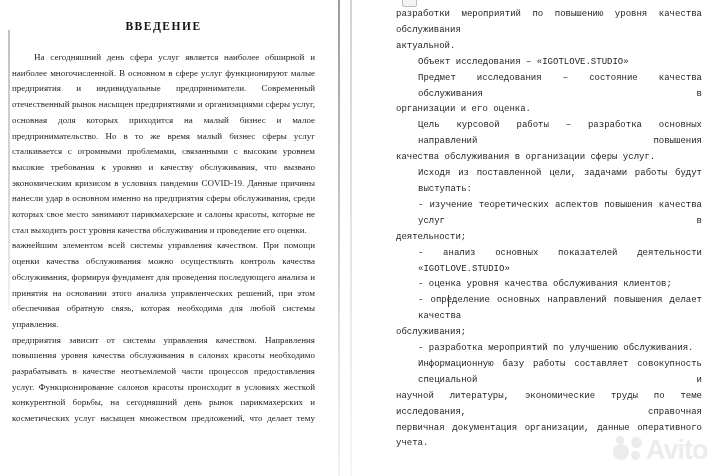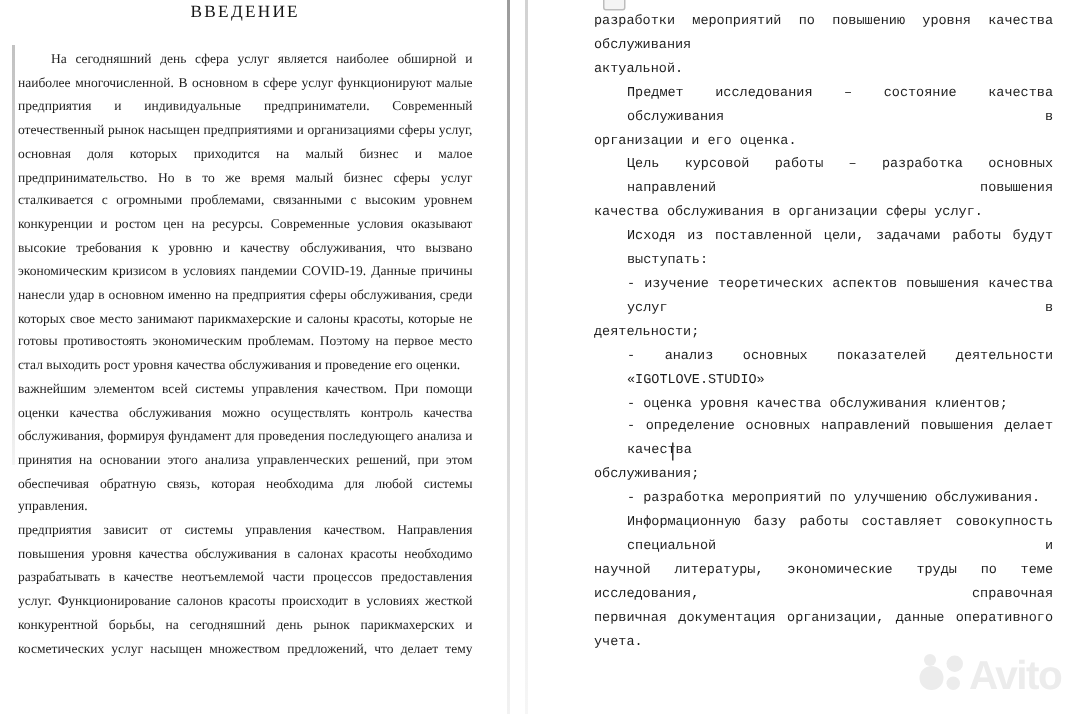--- a/index.html
+++ b/index.html
@@ -6,23 +6,23 @@
   body{
     width:720px;height:476px;position:relative;overflow:hidden;
     background:#ffffff;
     font-family:"Liberation Serif","DejaVu Serif",serif;
     color:#1e1e1e;
   }
   .page{position:absolute;top:0;}
   .page-left{left:12px;width:303px;}
   .page-right{left:396px;width:306px;font-family:Liberation Mono, monospace;}
   .ptitle{
-    padding-top:2px;
+    padding-top:20px;
     text-align:center;
-    font-weight:normal;
+    font-weight:bold;
     font-size:11.5px;
     letter-spacing:1.5px;
     line-height:13px;
     color:#141414;
   }
   .pbody-left{margin-top:17px;font-size:9px;line-height:15.7px;}
   .pbody-right{padding-top:7px;font-size:9px;line-height:15.9px;}
   .tline{
     text-align:justify;
     text-align-last:justify;
@@ -79,26 +79,24 @@
   <div class="page page-left">
     <div class="ptitle">ВВЕДЕНИЕ</div>
     <div class="pbody-left">
         <div class="tline indent">На сегодняшний день сфера услуг является наиболее обширной и</div>
         <div class="tline">наиболее многочисленной. В основном в сфере услуг функционируют малые</div>
         <div class="tline">предприятия и индивидуальные предприниматели. Современный</div>
         <div class="tline">отечественный рынок насыщен предприятиями и организациями сферы услуг,</div>
         <div class="tline">основная доля которых приходится на малый бизнес и малое</div>
         <div class="tline">предпринимательство. Но в то же время малый бизнес сферы услуг</div>
         <div class="tline">сталкивается с огромными проблемами, связанными с высоким уровнем</div>
-        <div class="tline">конкуренции и ростом цен на ресурсы. Современные условия оказывают</div>
         <div class="tline">высокие требования к уровню и качеству обслуживания, что вызвано</div>
         <div class="tline">экономическим кризисом в условиях пандемии COVID-19. Данные причины</div>
         <div class="tline">нанесли удар в основном именно на предприятия сферы обслуживания, среди</div>
         <div class="tline">которых свое место занимают парикмахерские и салоны красоты, которые не</div>
-        <div class="tline">готовы противостоять экономическим проблемам. Поэтому на первое место</div>
         <div class="tline flush">стал выходить рост уровня качества обслуживания и проведение его оценки.</div>
         <div class="tline">важнейшим элементом всей системы управления качеством. При помощи</div>
         <div class="tline">оценки качества обслуживания можно осуществлять контроль качества</div>
         <div class="tline">обслуживания, формируя фундамент для проведения последующего анализа и</div>
         <div class="tline">принятия на основании этого анализа управленческих решений, при этом</div>
         <div class="tline">обеспечивая обратную связь, которая необходима для любой системы</div>
         <div class="tline flush">управления.</div>
         <div class="tline">предприятия зависит от системы управления качеством. Направления</div>
         <div class="tline">повышения уровня качества обслуживания в салонах красоты необходимо</div>
         <div class="tline">разрабатывать в качестве неотъемлемой части процессов предоставления</div>
@@ -110,20 +108,21 @@
 
   <div class="seam-dark"></div>
   <div class="seam-light"></div>
 
   <div class="partial-square"></div>
 
   <div class="page page-right">
     <div class="pbody-right">
         <div class="tline">разработки мероприятий по повышению уровня качества обслуживания</div>
         <div class="tline flush">актуальной.</div>
+        <div class="tline indent flush">Объект исследования – «IGOTLOVE.STUDIO»</div>
         <div class="tline indent">Предмет исследования – состояние качества обслуживания в</div>
         <div class="tline flush">организации и его оценка.</div>
         <div class="tline indent">Цель курсовой работы – разработка основных направлений повышения</div>
         <div class="tline flush">качества обслуживания в организации сферы услуг.</div>
         <div class="tline indent flush">Исходя из поставленной цели, задачами работы будут выступать:</div>
         <div class="tline indent">- изучение теоретических аспектов повышения качества услуг в</div>
         <div class="tline flush">деятельности;</div>
         <div class="tline indent flush">- анализ основных показателей деятельности «IGOTLOVE.STUDIO»</div>
         <div class="tline indent flush">- оценка уровня качества обслуживания клиентов;</div>
         <div class="tline indent">- определение основных направлений повышения делает качества</div>

